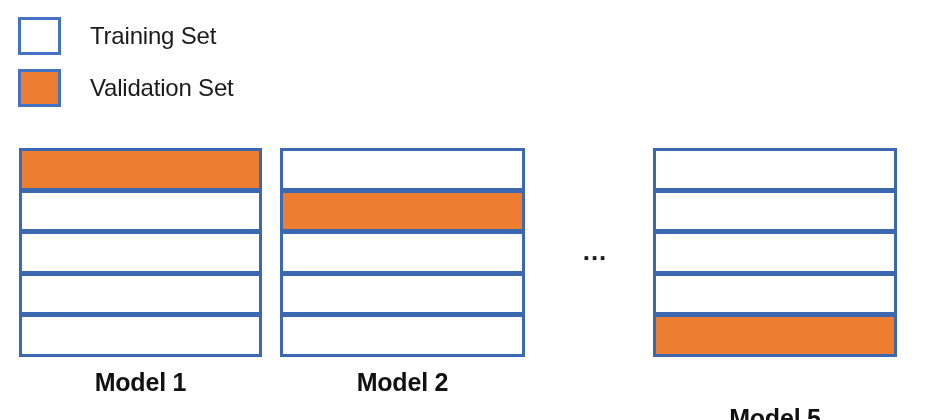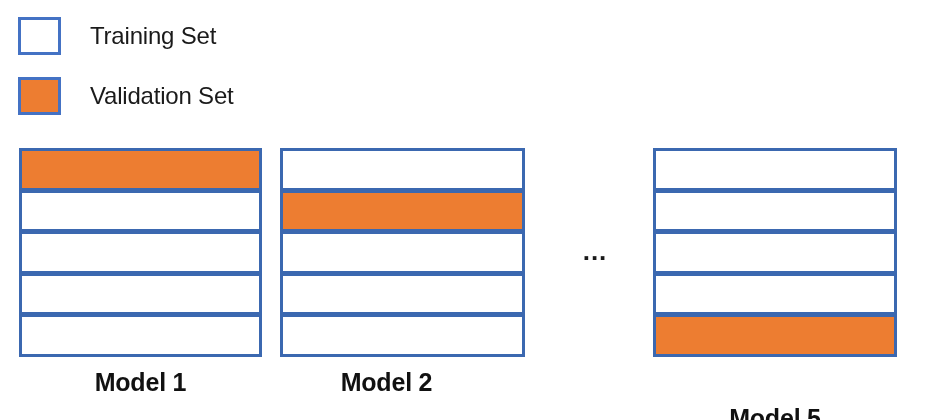--- a/index.html
+++ b/index.html
@@ -33,21 +33,21 @@
     width: 400px;
   }
   .legend-row {
     position: absolute;
     left: 0;
     height: 44px;
     display: flex;
     align-items: center;
   }
   .legend-row.r0 { top: 0px; }
-  .legend-row.r1 { top: 60px; }
+  .legend-row.r1 { top: 52px; }
 
   .legend-swatch {
     width: 43px;
     height: 38px;
     box-sizing: border-box;
     border: 3px solid #4472C4;
     background: #ffffff;
     flex: 0 0 auto;
   }
   .legend-swatch.filled {
@@ -107,21 +107,21 @@
     top: 370px;
     font-size: 25px;
     font-weight: 700;
     line-height: 1;
     color: #111111;
     text-align: center;
     letter-spacing: -0.2px;
     white-space: nowrap;
   }
   .caption.c1 { left: 19px;  width: 243px; }
-  .caption.c2 { left: 264px; width: 245px; }
+  .caption.c2 { left: 280px; width: 245px; }
   .caption.c5 { left: 653px; width: 244px; margin-top: 36px; }
 </style>
 </head>
 <body>
 
 <div id="figure">
 
   <div class="legend">
 
     <div class="legend-row r0">

